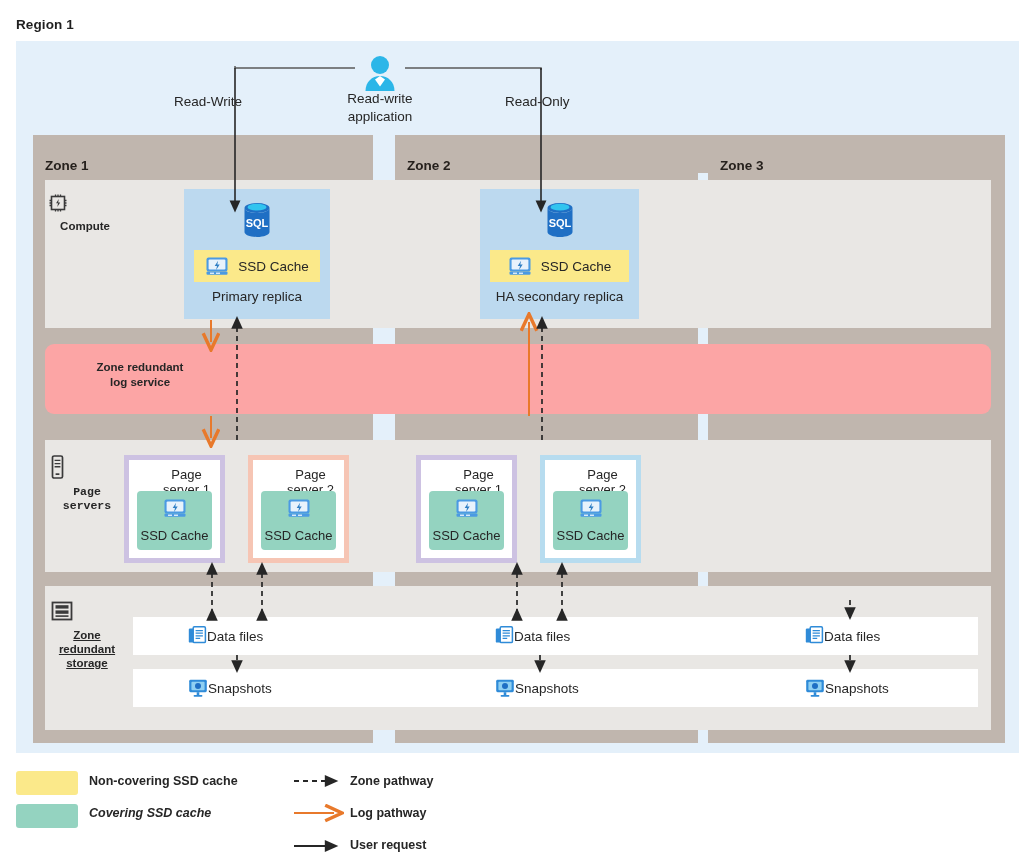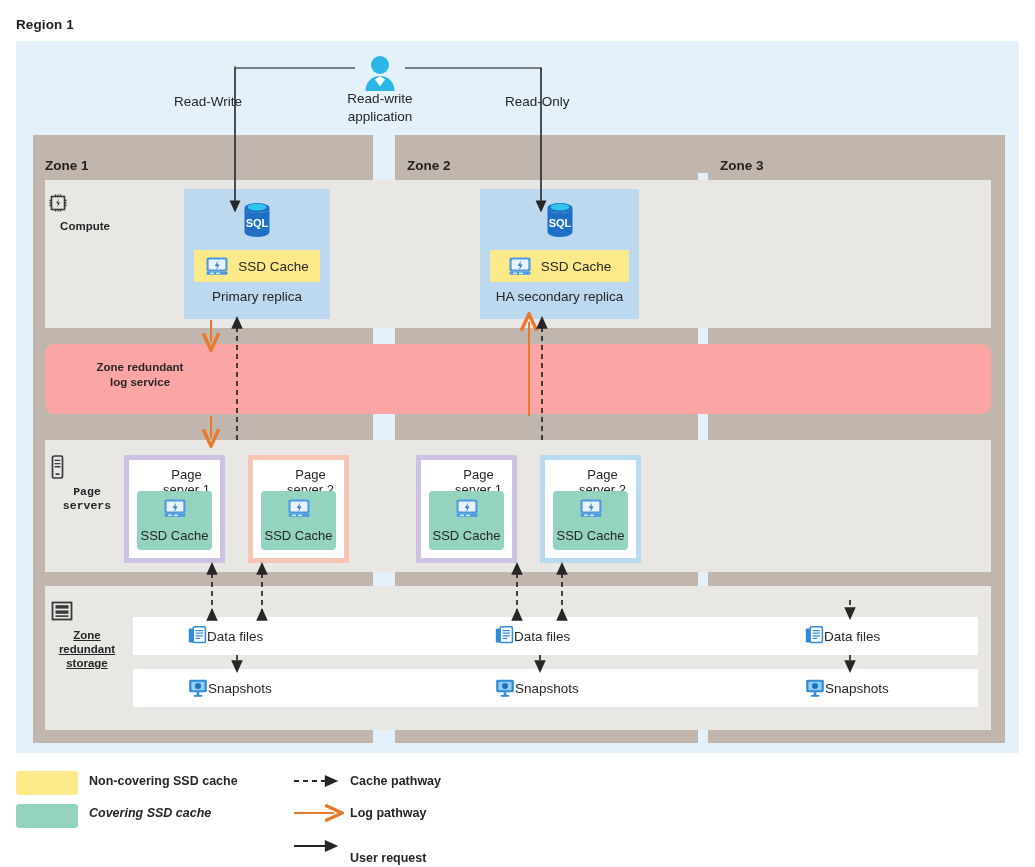--- a/index.html
+++ b/index.html
@@ -397,16 +397,16 @@
 
   <div class="lg-sw" style="left:0;top:36px;background:#94d3c0;"></div>
   <div class="lg-txt" style="left:73px;top:38px;font-style:italic;">Covering SSD cache</div>
 
   <svg class="abs" style="left:276px;top:0;" width="90" height="95">
     <path d="M2 13 L40 13" stroke="#262626" stroke-width="1.8" stroke-dasharray="5,4" fill="none" marker-end="url(#ah-dark)"></path>
     <path d="M2 45 L42 45" stroke="#e8792b" stroke-width="2" fill="none" marker-end="url(#ah-orange)"></path>
     <path d="M2 78 L40 78" stroke="#262626" stroke-width="1.8" fill="none" marker-end="url(#ah-dark)"></path>
   </svg>
 
-  <div class="lg-txt" style="left:334px;top:6px;">Cache pathway</div>
+  <div class="lg-txt" style="left:334px;top:6px;">Zone pathway</div>
   <div class="lg-txt" style="left:334px;top:38px;">Log pathway</div>
-  <div class="lg-txt" style="left:334px;top:70px;margin-top:13px;">User request</div>
+  <div class="lg-txt" style="left:334px;top:70px;">User request</div>
 </div>
 
 </body></html>

